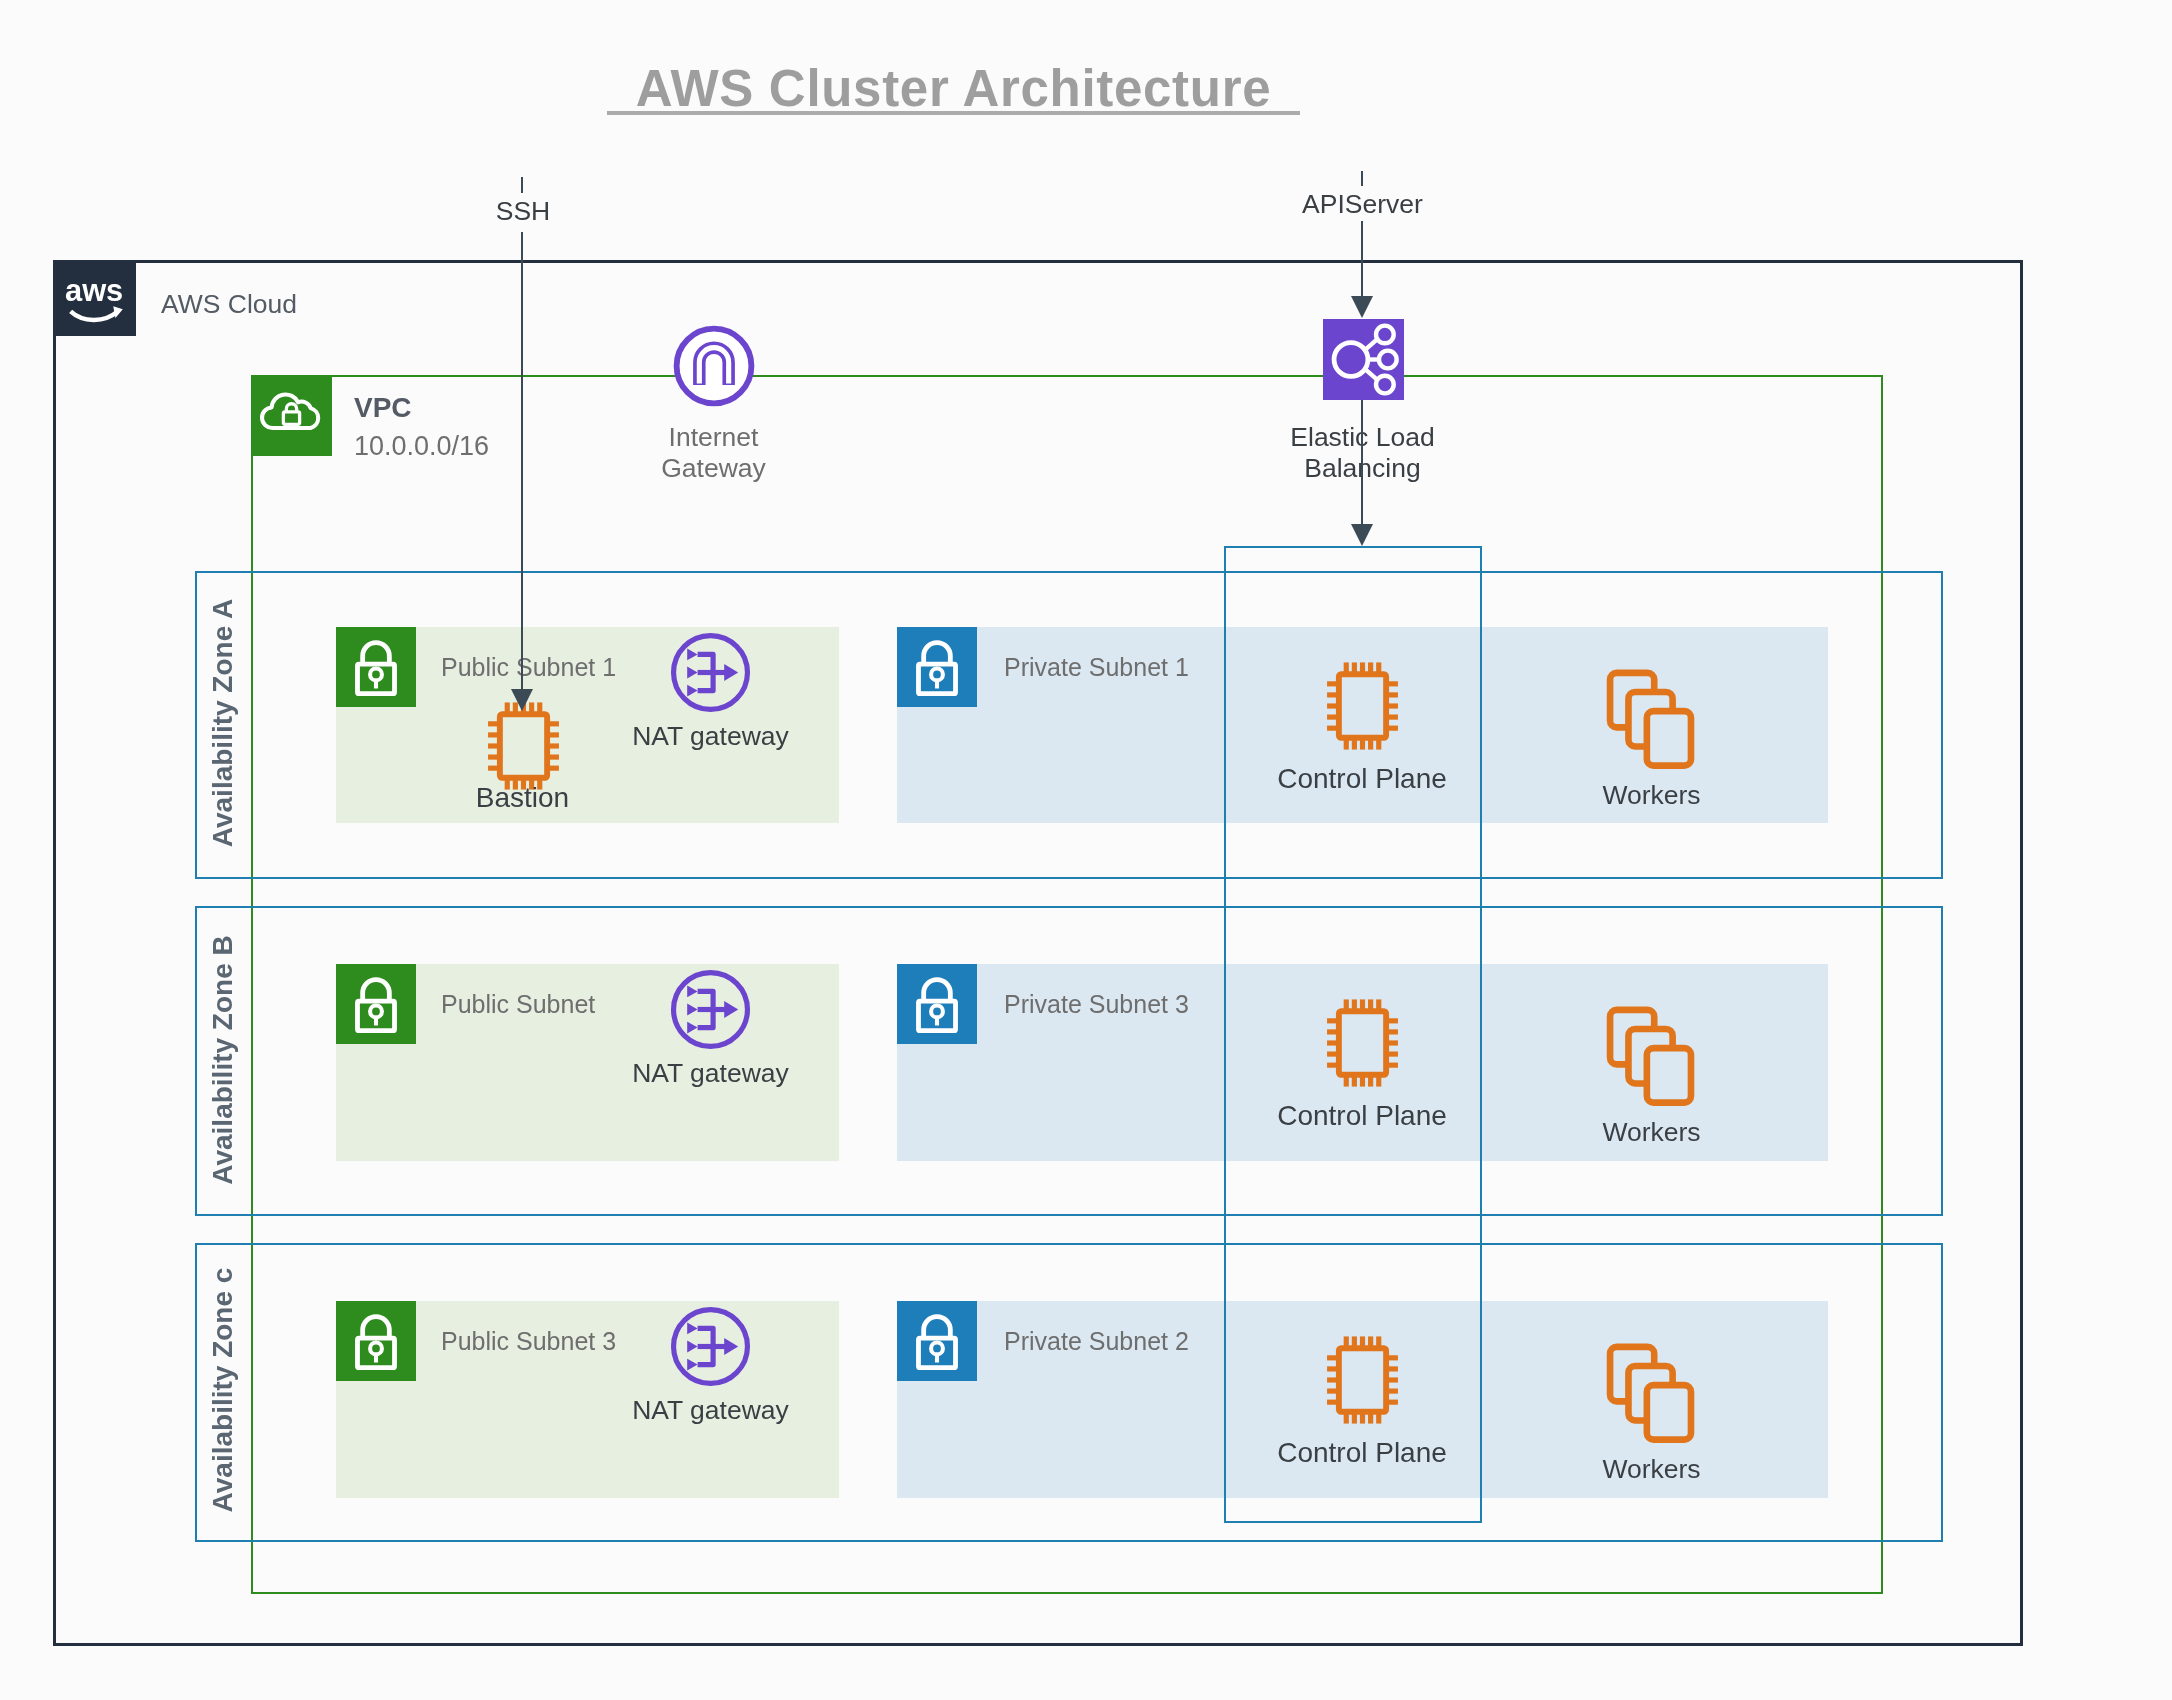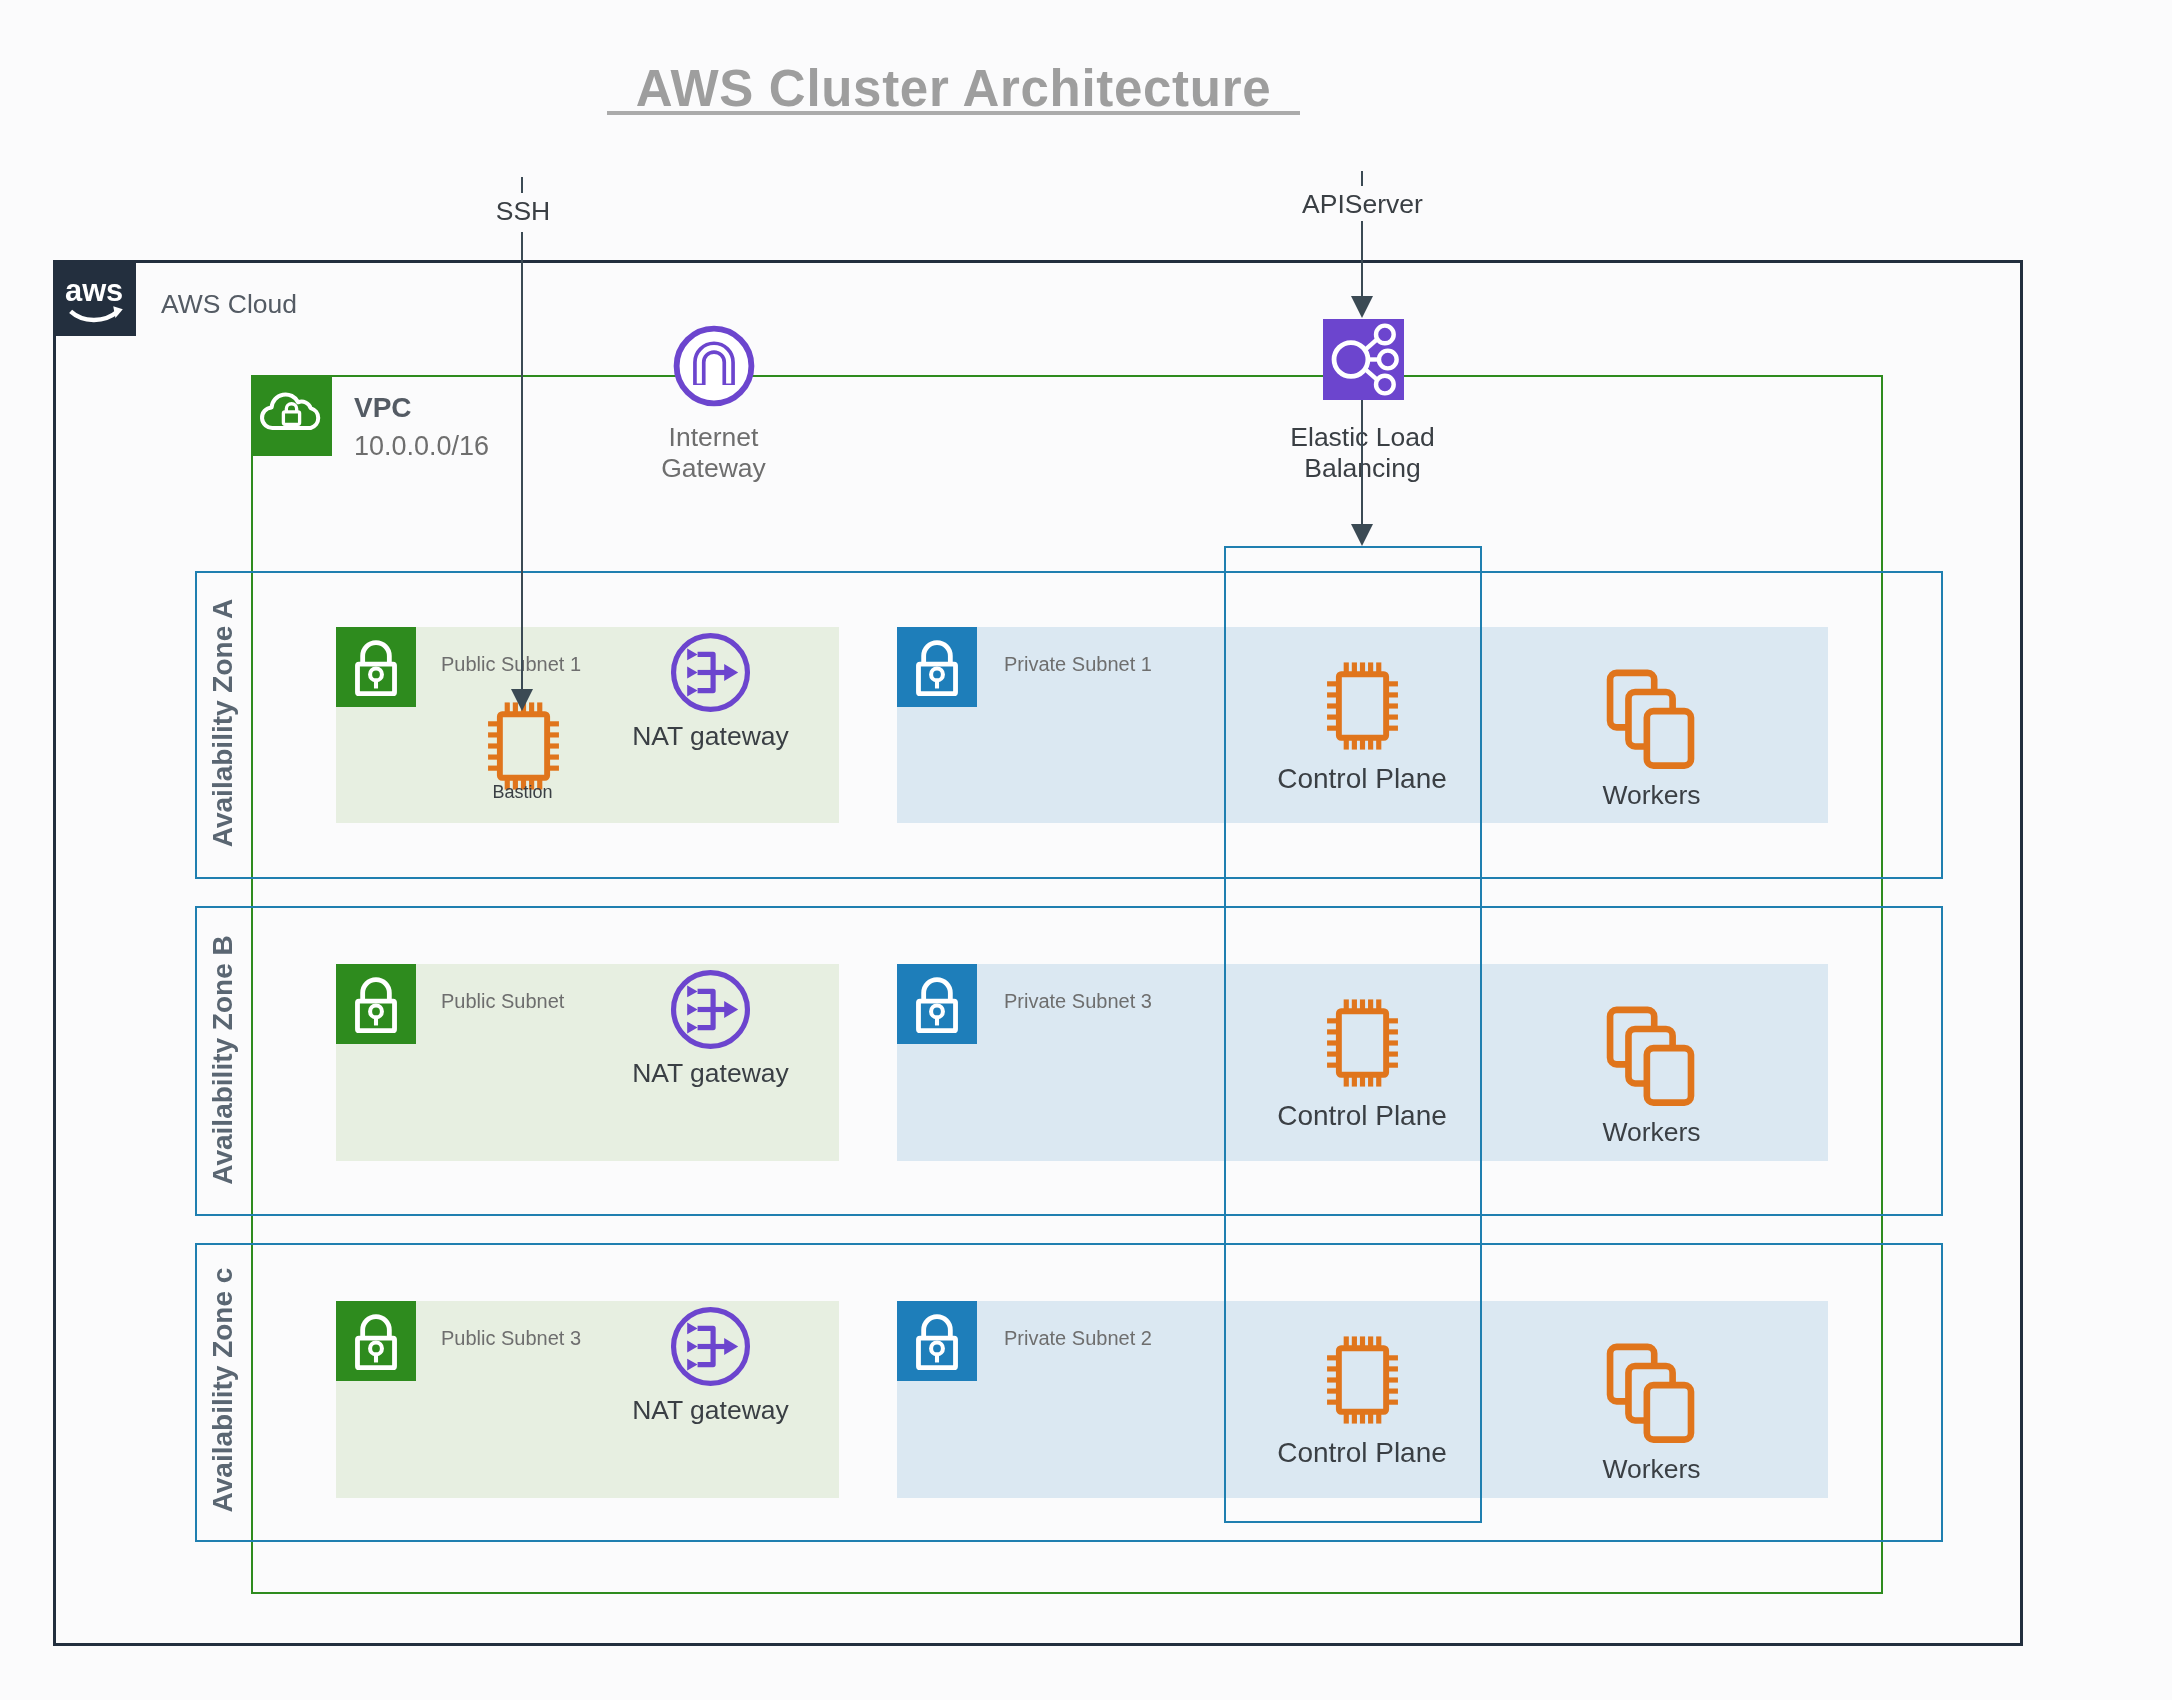--- a/index.html
+++ b/index.html
@@ -69,40 +69,40 @@
   .row-b{top:964px;height:197px;}
   .row-c{top:1301px;height:197px;}
   .lock{width:80px;height:80px;z-index:2;}
   .lock-green{background:var(--accent-green);}
   .lock-blue{background:var(--accent-blue);}
   .lock-x-pub{left:336px;}
   .lock-x-priv{left:897px;}
   .lock-y-a{top:627px;}
   .lock-y-b{top:964px;}
   .lock-y-c{top:1301px;}
-  .subnet-label{font-size:20px;color:var(--label-gray);z-index:2;}
+  .subnet-label{font-size:25px;color:var(--label-gray);z-index:2;}
   .pub-label{left:441px;}
   .priv-label{left:1004px;}
   .sl-y-a{top:653px;}
   .sl-y-b{top:990px;}
   .sl-y-c{top:1327px;}
   
   .icon{z-index:5;}
   .nat-icon{left:668px;width:85px;height:85px;}
   .nat-y-a{top:630px;}
   .nat-y-b{top:967px;}
   .nat-y-c{top:1304px;}
   .node-label{font-size:26.5px;color:var(--label-dark);text-align:center;z-index:5;}
   .nat-label{left:622px;width:177px;}
   .nl-y-a{top:721px;}
   .nl-y-b{top:1058px;}
   .nl-y-c{top:1395px;}
   .chip{width:83px;height:96px;}
   .bastion-chip{left:482px;top:698px;}
-  .bastion-label{left:449px;top:782px;width:147px;font-size:18px;}
+  .bastion-label{left:449px;top:782px;width:147px;font-size:28px;}
   .cp-chip{left:1321px;}
   .cp-y-a{top:658px;}
   .cp-y-b{top:995px;}
   .cp-y-c{top:1332px;}
   .cp-label{left:1259px;width:206px;font-size:28px;}
   .cpl-y-a{top:763px;}
   .cpl-y-b{top:1100px;}
   .cpl-y-c{top:1437px;}
   .workers-icon{left:1604px;width:96px;height:103px;}
   .wk-y-a{top:667px;}

